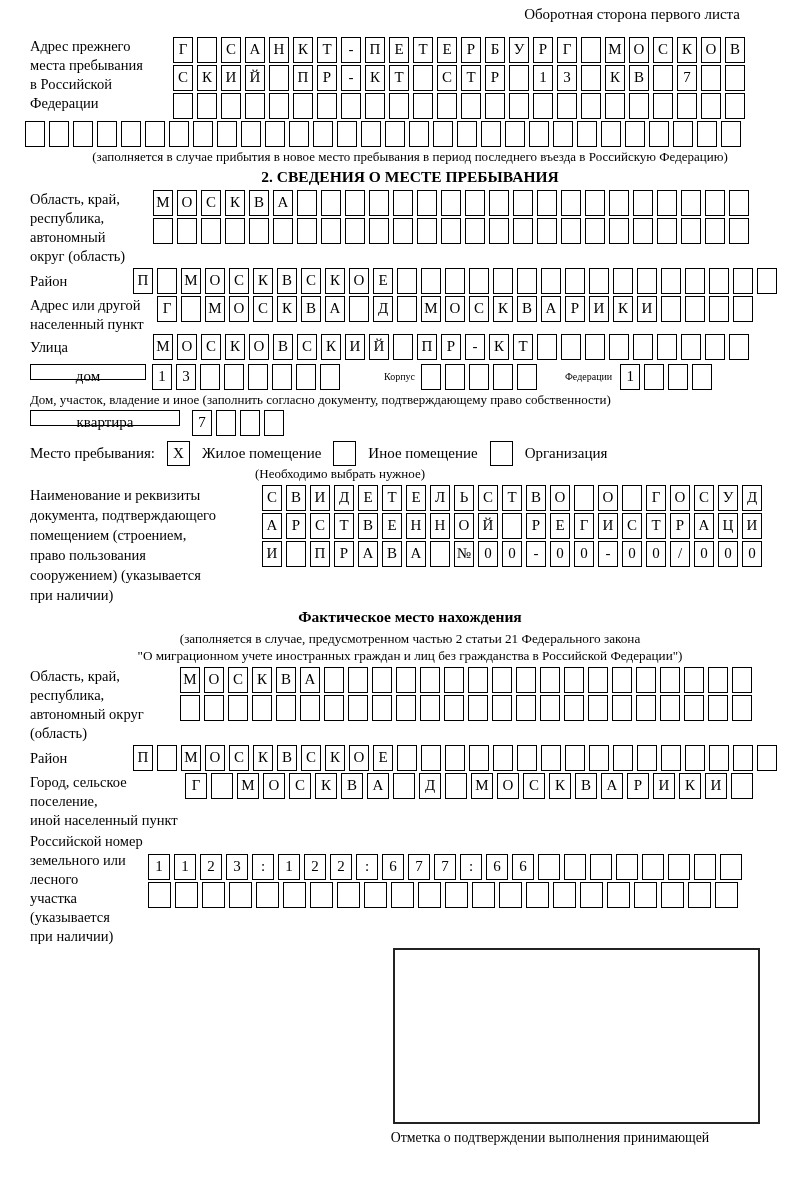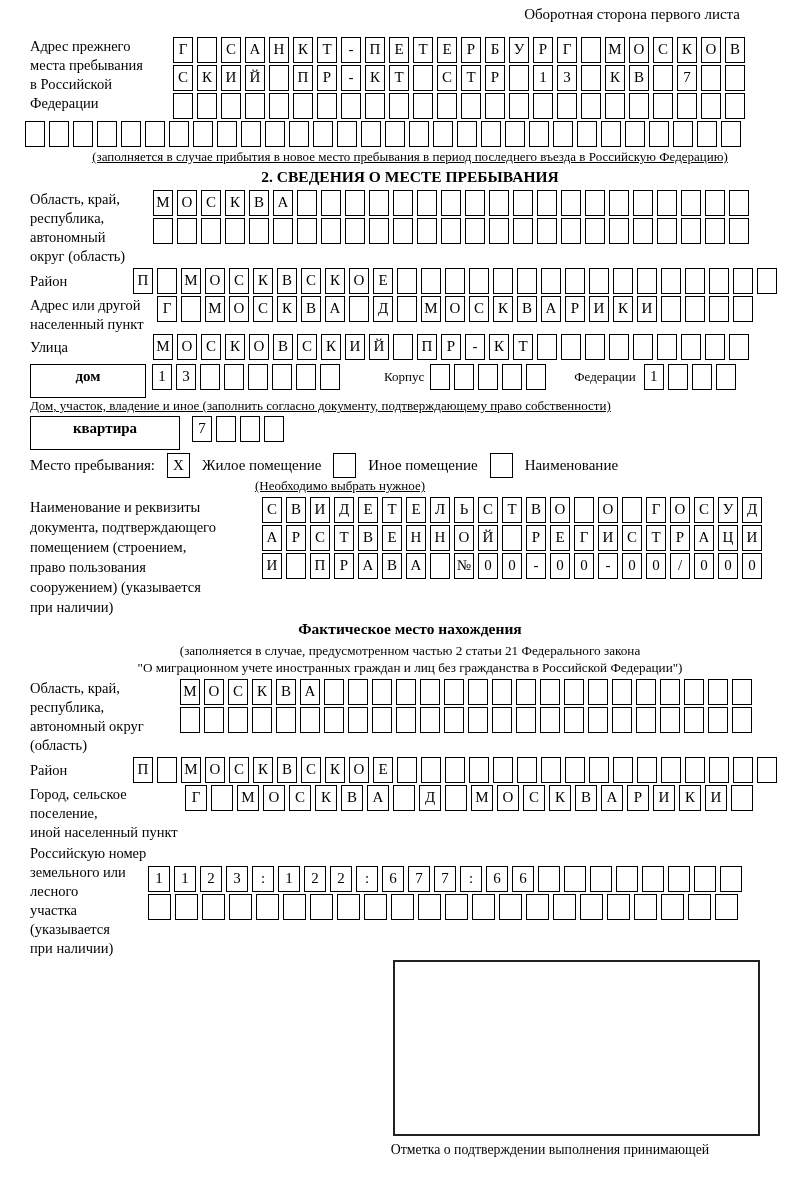--- a/index.html
+++ b/index.html
@@ -21,31 +21,31 @@
     text-align:center; font-size:15px; line-height:23px; background:#fff;
   }
 
   .lbl { flex:none; font-size:14.5px; line-height:19px; }
   .lbl.single { line-height:26px; }
   .w143{width:143px;} .w123{width:123px;} .w103{width:103px;} .w127{width:127px;}
   .w232{width:232px; line-height:20px;} .w150{width:150px;} .w118{width:118px;} .w155{width:155px;}
 
   .fullrow { margin-left:-5px; }
 
-  .note { font-size:13px; line-height:16px;text-decoration:underline; }
+  .note { font-size:13px; line-height:16px; }
   .center { text-align:center; }
   .sec-title { text-align:center; font-weight:bold; font-size:15.5px; margin:3px 0 4px 0; }
 
   .bigbox {
-    box-sizing:border-box; flex:none; border:1.7px solid #000; height:34px;
-    line-height:23px; text-align:center; font-size:15px;font-weight:bold;
+    box-sizing:border-box; flex:none; border:1.7px solid #000; height:16px;
+    line-height:23px; text-align:center; font-size:15px;
   }
   .dombox { width:116px; margin-right:6px; }
   .kvbox  { width:150px; margin-right:12px; }
-  .inline-lbl { flex:none; font-size:13px; line-height:26px; }
+  .inline-lbl { flex:none; font-size:10px; line-height:26px; }
   .mlk { margin-left:40px; margin-right:6px; }
   .mls { margin-left:24px; margin-right:8px; }
   .rowgap { margin-top:2px; }
 
   .placerow { display:flex; align-items:center; margin-top:3px; font-size:15px; }
   .chk {
     box-sizing:border-box; flex:none; width:23px; height:25px; border:1.7px solid #000;
     text-align:center; font-size:15px; line-height:22px; margin:0 12px;
   }
   .choosenote { width:620px; text-align:center; }
@@ -399,21 +399,21 @@
       </div>
   </div>
 
   <div class="placerow">
     <span>Место пребывания:</span>
     <span class="chk">X</span>
     <span>Жилое помещение</span>
     <span class="chk"></span>
     <span>Иное помещение</span>
     <span class="chk"></span>
-    <span>Наименование</span>
+    <span>Организация</span>
   </div>
   <div class="note choosenote">(Необходимо выбрать нужное)</div>
 
   <div class="flexrow docblock">
     <div class="lbl w232">
         <div>Наименование и реквизиты</div>
         <div>документа, подтверждающего</div>
         <div>помещением (строением,</div>
         <div>право пользования</div>
         <div>сооружением) (указывается</div>
@@ -620,21 +620,21 @@
         <span class="cbox" style="width: 22px;">Р</span>
         <span class="cbox" style="width: 22px;">И</span>
         <span class="cbox" style="width: 22px;">К</span>
         <span class="cbox" style="width: 22px;">И</span>
         <span class="cbox" style="width: 22px;"></span>
       </div>
   </div>
 
   <div class="flexrow rowgap">
     <div class="lbl w118">
-        <div>Российскую номер</div>
+        <div>Российской номер</div>
         <div>земельного или лесного</div>
         <div>участка (указывается</div>
         <div>при наличии)</div>
       </div>
     <div class="rows kadrows">
       <div class="boxrow">
           <span class="cbox" style="width: 22px;">1</span>
           <span class="cbox" style="width: 22px;">1</span>
           <span class="cbox" style="width: 22px;">2</span>
           <span class="cbox" style="width: 22px;">3</span>

